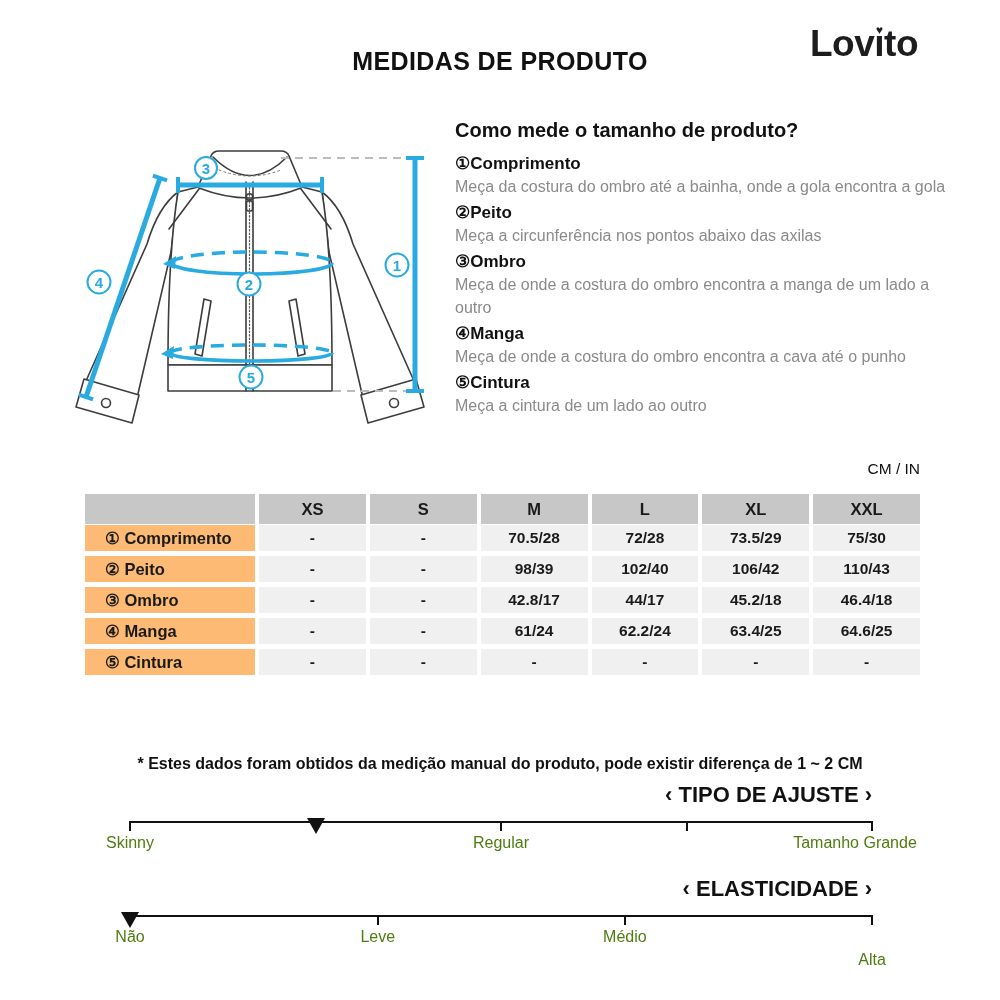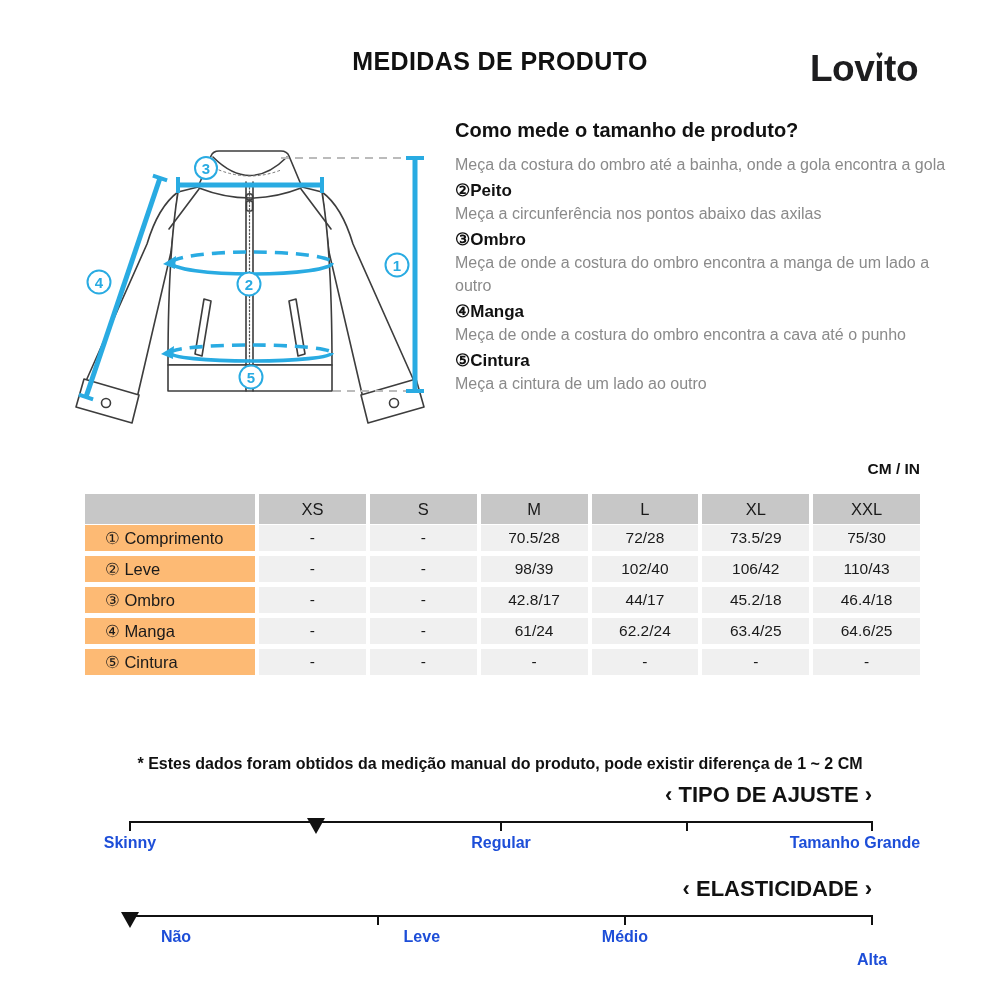--- a/index.html
+++ b/index.html
@@ -7,67 +7,67 @@
   #canvas {
     position:relative; width:1000px; height:1000px; background:#ffffff;
     font-family:"Liberation Sans", sans-serif; color:#1a1a1a; overflow:hidden;
   }
   
   .title {
     position:absolute; left:0; right:0; top:47px; text-align:center;
     font-size:25px; font-weight:700; letter-spacing:.4px; color:#111;
   }
   .logo {
-    position:absolute; left:810px; top:48px; font-size:37px; font-weight:700;
+    position:absolute; left:810px; top:23px; font-size:37px; font-weight:700;
     letter-spacing:-.5px; color:#1d1d1f; white-space:nowrap;
   }
   .logo-i { position:relative; display:inline-block; }
   .logo-heart {
     position:absolute; left:50%; top:1px; transform:translateX(-50%);
     font-size:12px; line-height:1; color:#1d1d1f;
   }
   
   .diagram { position:absolute; left:60px; top:130px; width:380px; height:320px; }
   
   .instructions { position:absolute; left:455px; top:118px; width:500px; }
   .instructions h2 { font-size:20px; font-weight:700; line-height:24px; margin-bottom:11px; color:#111; }
   .item-label { font-size:17px; font-weight:700; line-height:22px; margin-top:4px; color:#111; }
   .item-desc  { font-size:16px; font-weight:400; line-height:23px; color:#8a8a8a; }
   
-  .units { position:absolute; right:80px; top:460px; font-size:15.5px; font-weight:700; color:#111; }
+  .units { position:absolute; right:80px; top:460px; font-size:15.5px; font-weight:400; color:#111; }
   
   .size-table {
     position:absolute; left:85px; top:494px; width:835px;
     display:grid; grid-template-columns:170px repeat(6,1fr);
     grid-auto-rows:26px; gap:5px 4px;
   }
   .size-table .cell {
     display:flex; align-items:center; justify-content:center;
-    font-weight:400; color:#1a1a1a; background:#f0f0f0; font-size:15.5px;
+    font-weight:700; color:#1a1a1a; background:#f0f0f0; font-size:15.5px;
   }
   .size-table .head { background:#c7c7c7; height:30px; font-size:16.5px; }
   .size-table .rowlabel { background:#fdba74; justify-content:flex-start; padding-left:20px; font-size:16.5px; }
   
   .footnote {
     position:absolute; left:0; right:0; top:728px; text-align:center;
     font-size:16px; font-weight:700; color:#111;margin-top:27px;
   }
   
   .scale { position:absolute; left:130px; width:742px; }
   .scale-title { position:absolute; left:0; right:0; top:0; text-align:right; font-size:22px; font-weight:700; color:#111; }
   .scale-line { position:absolute; left:0; right:0; top:39px; height:2px; background:#111; }
   .tick { position:absolute; top:0; width:2px; height:10px; background:#111; transform:translateX(-50%); }
   .marker {
     position:absolute; top:-3px; width:0; height:0; transform:translateX(-50%);
     border-left:9px solid transparent; border-right:9px solid transparent; border-top:16px solid #111;
   }
   .scale-labels { position:absolute; left:0; right:0; top:52px; height:20px; }
   .scale-label {
     position:absolute; transform:translateX(-50%); white-space:nowrap;
-    font-size:16px; font-weight:700; color:#1d4ed8;
+    font-size:16px; font-weight:400; color:#4d7c0f;
   }
 </style>
 </head>
 <body>
 
 <div id="canvas">
 
   <div class="title">MEDIDAS DE PRODUTO</div>
 
   <div class="logo"><span>Lov</span><span class="logo-i"><span class="logo-heart">♥</span><span>ı</span></span><span>to</span></div>
@@ -131,20 +131,21 @@
         <text x="39" y="157.5" fill="#29ABE2">4</text>
         <circle cx="191" cy="247" r="11.5" fill="#fff" stroke="#29ABE2" stroke-width="2"></circle>
         <text x="191" y="252.5" fill="#29ABE2">5</text>
       </g>
     </svg>
   </div>
 
   <div class="instructions">
     <h2>Como mede o tamanho de produto?</h2>
     <div>
+        <div class="item-label">①Comprimento</div>
         <div class="item-desc">Meça da costura do ombro até a bainha, onde a gola encontra a gola</div>
         <div class="item-label">②Peito</div>
         <div class="item-desc">Meça a circunferência nos pontos abaixo das axilas</div>
         <div class="item-label">③Ombro</div>
         <div class="item-desc">Meça de onde a costura do ombro encontra a manga de um lado a outro</div>
         <div class="item-label">④Manga</div>
         <div class="item-desc">Meça de onde a costura do ombro encontra a cava até o punho</div>
         <div class="item-label">⑤Cintura</div>
         <div class="item-desc">Meça a cintura de um lado ao outro</div>
       </div>
@@ -160,21 +161,21 @@
       <div class="cell head">L</div>
       <div class="cell head">XL</div>
       <div class="cell head">XXL</div>
       <div class="cell rowlabel">① Comprimento</div>
       <div class="cell val">-</div>
       <div class="cell val">-</div>
       <div class="cell val">70.5/28</div>
       <div class="cell val">72/28</div>
       <div class="cell val">73.5/29</div>
       <div class="cell val">75/30</div>
-      <div class="cell rowlabel">② Leve</div>
+      <div class="cell rowlabel">② Peito</div>
       <div class="cell val">-</div>
       <div class="cell val">-</div>
       <div class="cell val">98/39</div>
       <div class="cell val">102/40</div>
       <div class="cell val">106/42</div>
       <div class="cell val">110/43</div>
       <div class="cell rowlabel">③ Ombro</div>
       <div class="cell val">-</div>
       <div class="cell val">-</div>
       <div class="cell val">42.8/17</div>
@@ -219,20 +220,20 @@
   <div class="scale" style="top:876px;">
     <div class="scale-title">‹ ELASTICIDADE ›</div>
     <div class="scale-line">
         <div class="tick" style="left: 0%;"></div>
         <div class="tick" style="left: 33.4%;"></div>
         <div class="tick" style="left: 66.7%;"></div>
         <div class="tick" style="left: 100%;"></div>
         <div class="marker" style="left: 0%;"></div>
       </div>
     <div class="scale-labels">
-        <div class="scale-label" style="left: 0%; margin-left: 46px;">Não</div>
-        <div class="scale-label" style="left: 33.4%; margin-left: 44px;">Leve</div>
+        <div class="scale-label" style="left: 0%;">Não</div>
+        <div class="scale-label" style="left: 33.4%;">Leve</div>
         <div class="scale-label" style="left: 66.7%;">Médio</div>
         <div class="scale-label" style="left: 100%; margin-top: 23px;">Alta</div>
       </div>
   </div>
 
 </div>
 
 </body></html>

